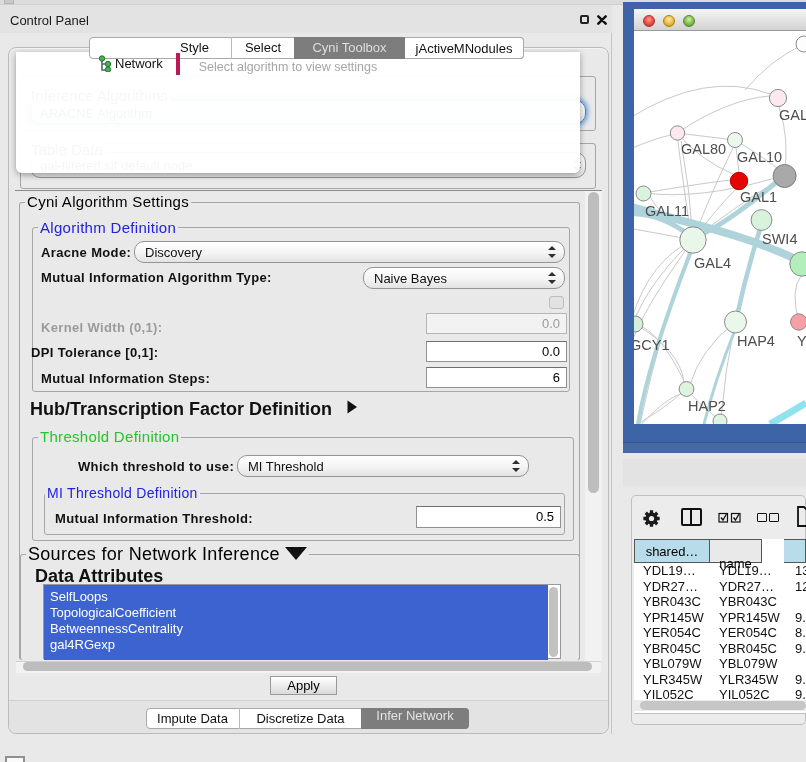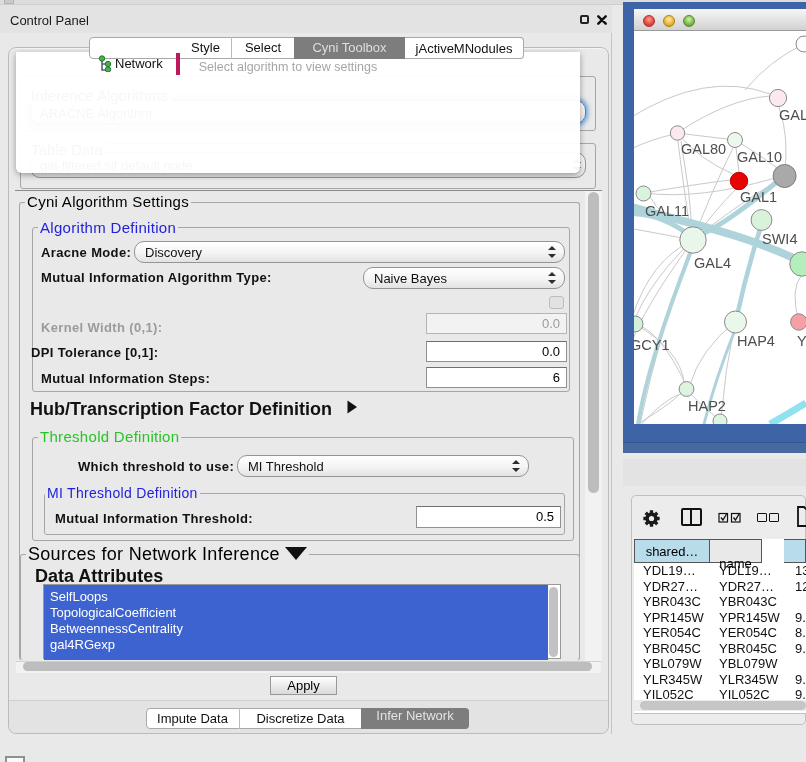--- a/index.html
+++ b/index.html
@@ -128,21 +128,21 @@
 <div class="abs" style="left:89px;top:37px;width:435px;height:22px;background:#fff;border:1px solid #a9a9a9;border-radius:4px;z-index:30;"></div>
 <div class="abs" style="left:89px;top:37px;width:91px;height:22px;border-right:4px solid #be185d;color:#111;z-index:31;margin-top:16px;">
   <svg class="abs" style="left:9px;top:2px;" width="14" height="17" viewBox="0 0 14 17">
         <path d="M4,4 V15 H10 M4,9 H10" stroke="#5a5f73" stroke-width="1.6" fill="none"></path>
         <circle cx="4" cy="3.5" r="2.7" fill="#4caf50" stroke="#1b7a2a" stroke-width="1"></circle>
         <circle cx="10" cy="9" r="2.7" fill="#4caf50" stroke="#1b7a2a" stroke-width="1"></circle>
         <circle cx="10" cy="14.5" r="2.7" fill="#4caf50" stroke="#1b7a2a" stroke-width="1"></circle>
       </svg>
   <span class="abs" style="left:26px;top:3px;">Network</span>
 </div>
-<div class="abs" style="left:180px;top:37px;width:52px;height:22px;border-right:1px solid #bbb;text-align:center;padding-top:3px;color:#111;z-index:31;">Style</div>
+<div class="abs" style="left:180px;top:37px;width:52px;height:22px;border-right:1px solid #bbb;padding-top:3px;color:#111;z-index:31;">Style</div>
 <div class="abs" style="left:232px;top:37px;width:62px;height:22px;text-align:center;padding-top:3px;color:#111;z-index:31;">Select</div>
 <div class="abs" style="left:294px;top:37px;width:111px;height:22px;background:#7d7d7d;text-align:center;padding-top:3px;color:#dedede;z-index:31;">Cyni Toolbox</div>
 <div class="abs" style="left:405px;top:37px;width:119px;height:22px;background:#fff;border:1px solid #a9a9a9;border-left:none;border-radius:0 4px 4px 0;text-align:center;padding-top:3px;color:#111;z-index:31;">jActiveMNodules</div>
 
 <div class="abs" style="left:16px;top:52px;width:564px;height:121px;background:rgba(255,255,255,0.96);border-radius:1px 1px 6px 6px;box-shadow:0 2px 6px rgba(0,0,0,0.35);z-index:20;"></div>
 <div class="abs" style="left:16px;top:60px;width:544px;text-align:center;color:#a6a6a6;font-size:12.5px;z-index:21;">Select algorithm to view settings</div>
 
 <div class="abs" style="left:623px;top:2px;width:183px;height:451px;background:#3d64a6;"></div>
 <div class="abs" style="left:623px;top:442px;width:183px;height:1px;background:#32568f;"></div>
 <div class="abs" style="left:623px;top:443px;width:183px;height:10px;background:#46699f;"></div>

